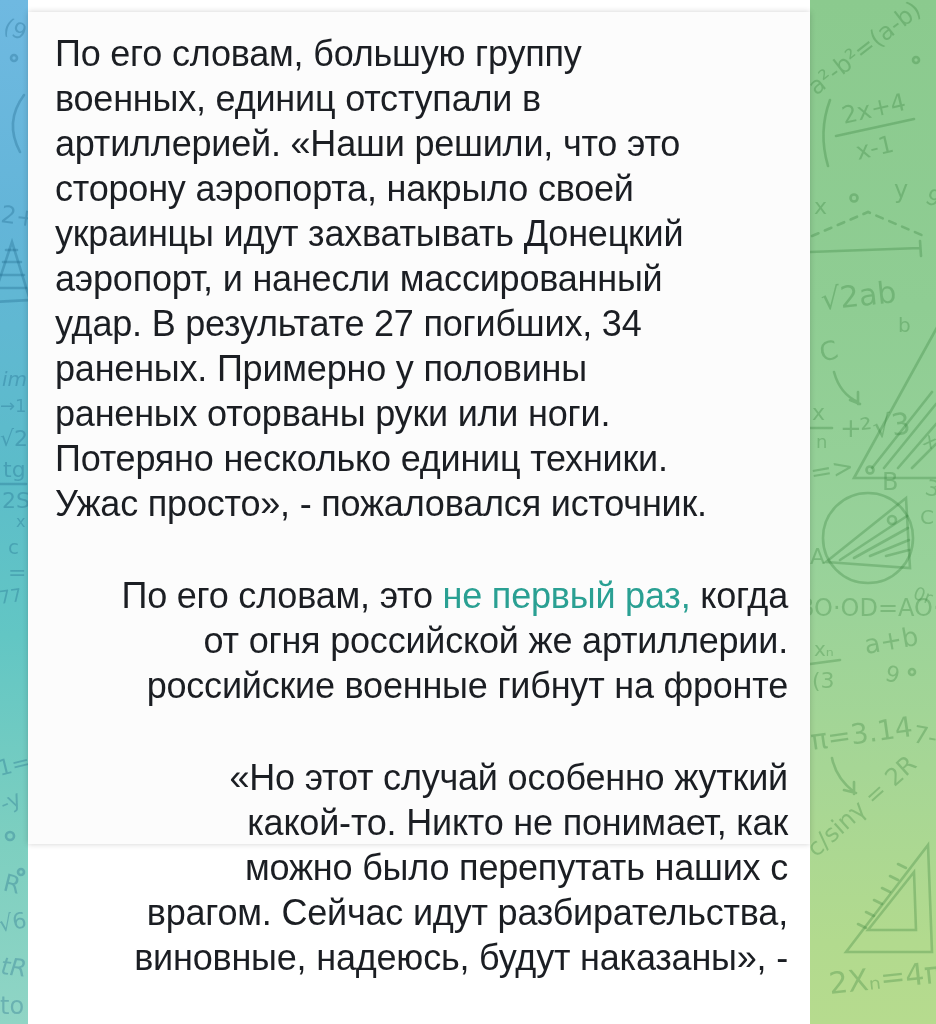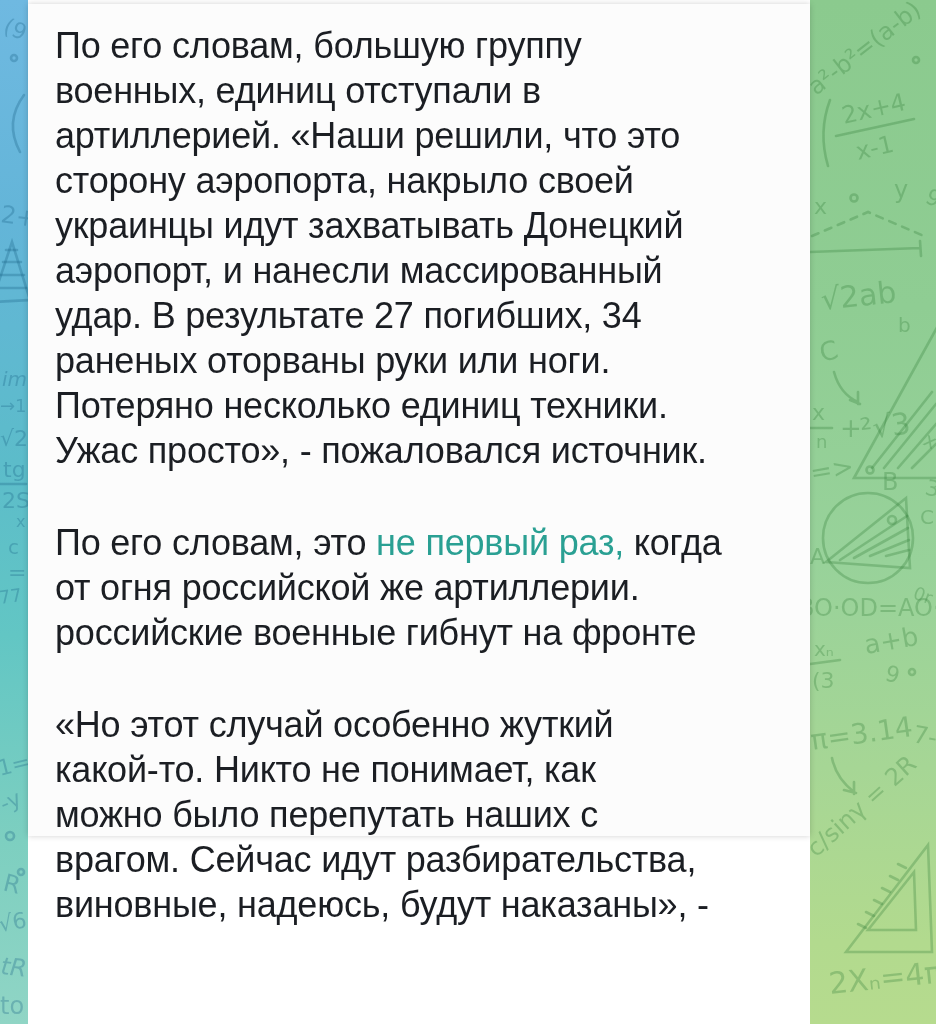--- a/index.html
+++ b/index.html
@@ -16,32 +16,32 @@
   .bg-right{
     right:0;width:126px;
     background:linear-gradient(180deg,#8bca8e 0%,#8fcd93 30%,#98d29a 55%,#a6d695 75%,#b2da8e 92%,#b6db8e 100%);
   }
   .bg-strip svg{position:absolute;left:0;top:0;}
   .doodle-l{fill:rgba(23,96,132,0.30);font-family:"DejaVu Sans",sans-serif;}
   .doodle-l-s{stroke:rgba(23,96,132,0.30);fill:none;stroke-width:2.6;stroke-linecap:round;}
   .doodle-r{fill:rgba(50,125,56,0.30);font-family:"DejaVu Sans",sans-serif;}
   .doodle-r-s{stroke:rgba(50,125,56,0.30);fill:none;stroke-width:2.6;stroke-linecap:round;}
   .bubble{
-    position:absolute;left:28px;top:4px;width:782px;height:832px;
+    position:absolute;left:28px;top:12px;width:782px;height:832px;
     background:#fcfcfc;
     box-shadow:0 0 6px rgba(0,0,0,0.18);
   }
   .msg{
     padding:19px 22px 0 27px;
     font-size:36px;line-height:45px;
     color:#1b1e23;
     letter-spacing:-0.2px;
   }
   .line{white-space:nowrap;}
-  .paragraph + .paragraph{margin-top:47px;}
+  .paragraph + .paragraph{margin-top:47px;text-align:right;}
   .bold{font-weight:normal;}
   .link{color:#2aa093;cursor:pointer;}
 </style>
 </head>
 <body>
 
 <div class="bg-strip bg-left">
   <svg width="28" height="1024" viewBox="0 0 28 1024">
     <text class="doodle-l" font-size="22" transform="translate(2,32) rotate(22)">(9</text>
     <circle class="doodle-l-s" cx="14" cy="58" r="3"></circle>
@@ -128,20 +128,21 @@
 <div class="bubble">
   <div class="msg" id="message-root">
       <div class="paragraph">
         <div class="line"><span>По его словам, большую группу</span></div>
         <div class="line"><span>военных, единиц отступали в</span></div>
         <div class="line"><span>артиллерией. «Наши решили, что это</span></div>
         <div class="line"><span>сторону аэропорта, накрыло своей</span></div>
         <div class="line"><span>украинцы идут захватывать Донецкий</span></div>
         <div class="line"><span>аэропорт, и нанесли массированный</span></div>
         <div class="line"><span>удар. В результате </span><span class="bold">27 погибших, 34</span></div>
+        <div class="line"><span class="bold">раненых.</span><span> Примерно у половины</span></div>
         <div class="line"><span>раненых оторваны руки или ноги.</span></div>
         <div class="line"><span>Потеряно несколько единиц техники.</span></div>
         <div class="line"><span>Ужас просто», - пожаловался источник.</span></div>
       </div>
       <div class="paragraph">
         <div class="line"><span>По его словам, это </span><span class="link">не первый раз,</span><span> когда</span></div>
         <div class="line"><span>от огня российской же артиллерии.</span></div>
         <div class="line"><span>российские военные гибнут на фронте</span></div>
       </div>
       <div class="paragraph">

